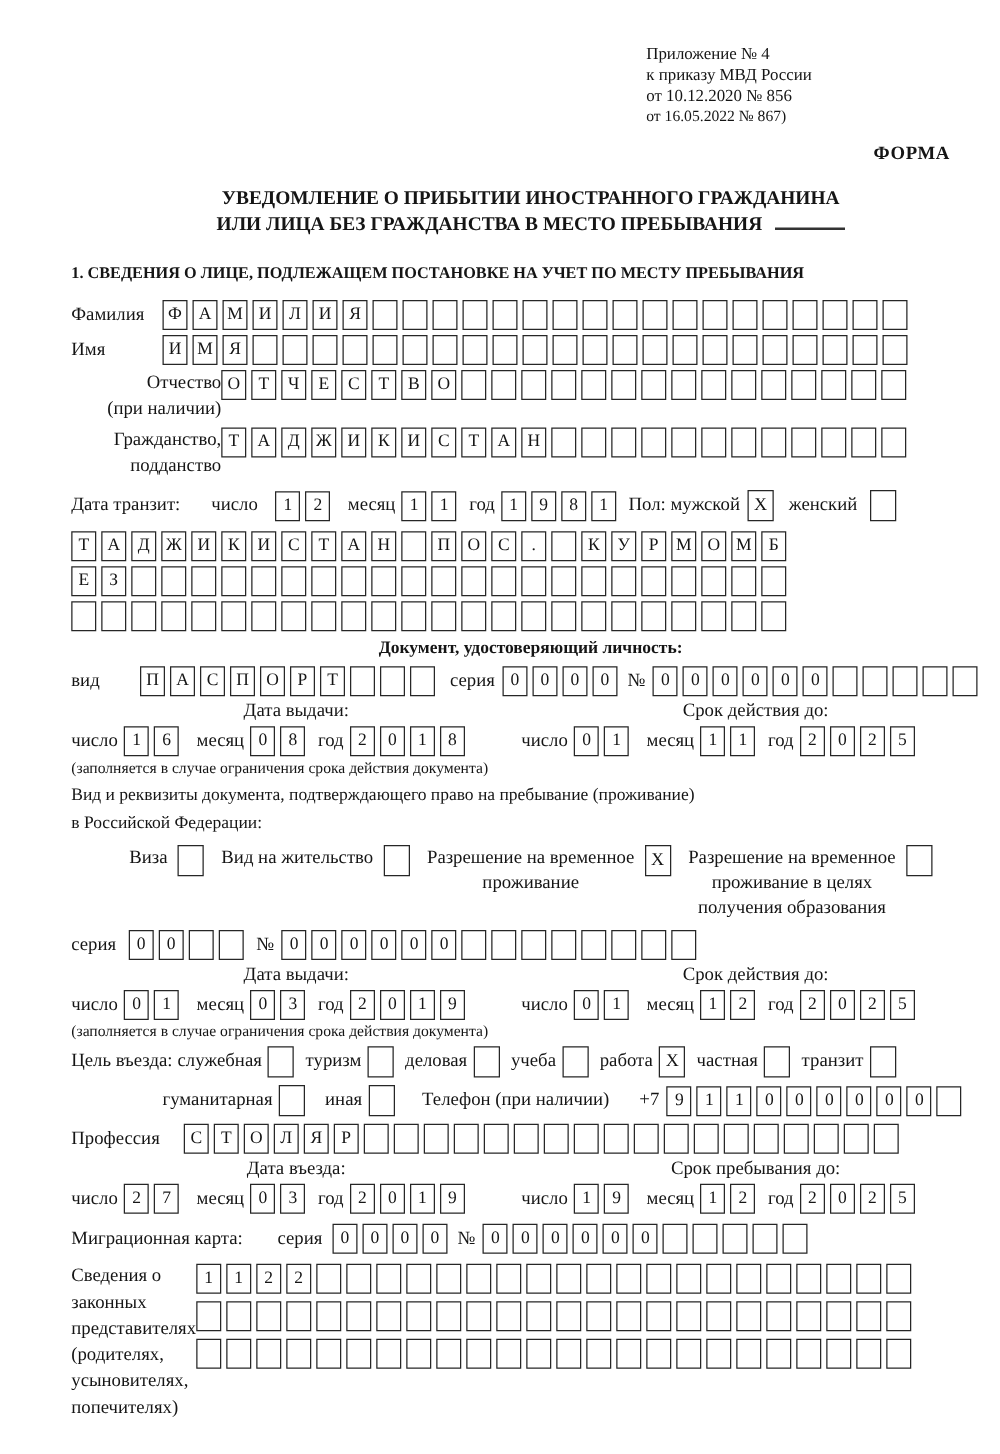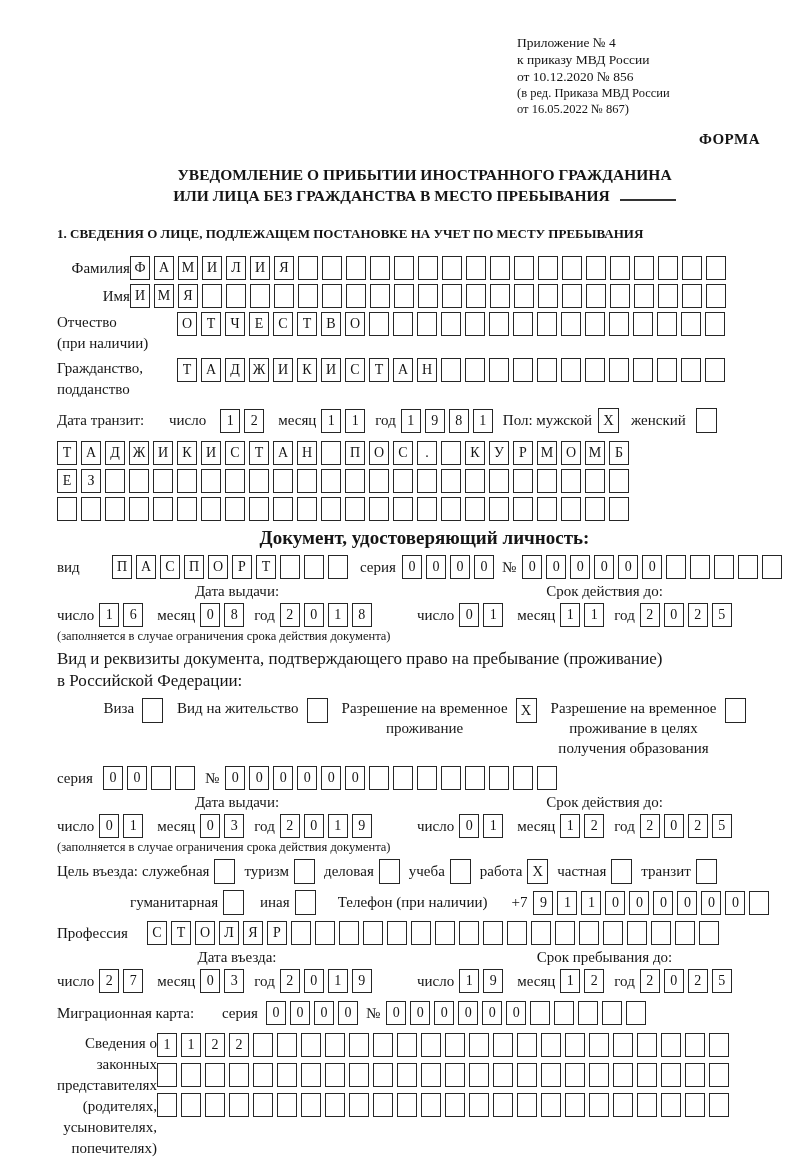--- a/index.html
+++ b/index.html
@@ -15,51 +15,50 @@
   .row{display:flex;align-items:center;margin-bottom:4px;white-space:nowrap;}
   .block{display:flex;align-items:flex-start;margin-bottom:4px;}
   .lbl{font-size:15px;}
   .cells{display:inline-flex;gap:4px;}
   .cell{flex:0 0 20px;width:20px;height:24px;border:1.5px solid #262626;box-sizing:border-box;
         display:inline-flex;align-items:center;justify-content:center;font-size:14px;background:#fff;}
   .checkbox{display:inline-flex;flex:0 0 21px;width:21px;height:25px;border:1.5px solid #262626;box-sizing:border-box;
         align-items:center;justify-content:center;font-size:14.5px;}
   .label-col div{font-size:15px;line-height:21px;}
   .cellrows{display:flex;flex-direction:column;gap:4px;}
-  .w73{flex:0 0 73px;text-align:right;} .w120{flex:0 0 120px;} .w150{flex:0 0 150px;} .w112{flex:0 0 112px;}
-  .w55{flex:0 0 55px;} .w90{flex:0 0 90px;} .w88{flex:0 0 88px;text-align:right;} .w165{flex:0 0 165px;}
-  .doc-h{text-align:center;font-weight:bold;font-size:19px;margin:6px 0 6px 0;}
+  .w73{flex:0 0 73px;} .w120{flex:0 0 120px;text-align:right;} .w150{flex:0 0 150px;} .w112{flex:0 0 112px;}
+  .w55{flex:0 0 55px;} .w90{flex:0 0 90px;} .w88{flex:0 0 88px;} .w165{flex:0 0 165px;}
+  .doc-h{text-align:center;font-weight:bold;font-size:14px;margin:6px 0 6px 0;}
   .dates{display:flex;margin-bottom:2px;}
   .dates .half1{flex:0 0 360px;} .dates .half2{flex:1;}
   .dgroup-h{text-align:center;font-size:15px;margin-bottom:3px;}
   .dgroup{display:flex;align-items:center;white-space:nowrap;}
   .dgroup .lbl{margin-right:5px;}
   .msp{margin-left:14px;} .ysp{margin-left:10px;}
   .note{font-size:12.5px;margin-top:2px;margin-bottom:4px;}
-  .intro{font-size:17px;line-height:22px;margin-top:4px;}
+  .intro{font-size:14px;line-height:22px;margin-top:4px;}
   .optrow{display:flex;align-items:flex-start;margin-top:6px;margin-bottom:8px;justify-content:center;}
   .opt{display:flex;align-items:flex-start;margin-right:14px;}
   .opt .opt-label{text-align:center;font-size:15px;line-height:20px;}
   .opt .checkbox{margin-left:8px;}
   .purpose-opt{display:flex;align-items:center;margin-right:9px;}
   .purpose-opt .lbl{margin-right:5px;} .gap12{width:12px;}
 </style>
 </head>
 <body>
 
 <div class="page">
 
   <div class="hdr">
     <div>
         <div>Приложение № 4</div>
         <div>к приказу МВД России</div>
         <div>от 10.12.2020 № 856</div>
       </div>
     <div class="hdr-small">
-        <div>(в ред. Приказа МВД России</div>
         <div>от 16.05.2022 № 867)</div>
       </div>
   </div>
   <div class="forma">ФОРМА</div>
 
   <div class="title">
     <div>УВЕДОМЛЕНИЕ О ПРИБЫТИИ ИНОСТРАННОГО ГРАЖДАНИНА</div>
     <div><span>ИЛИ ЛИЦА БЕЗ ГРАЖДАНСТВА В МЕСТО ПРЕБЫВАНИЯ</span><span class="blank"></span></div>
   </div>
 

